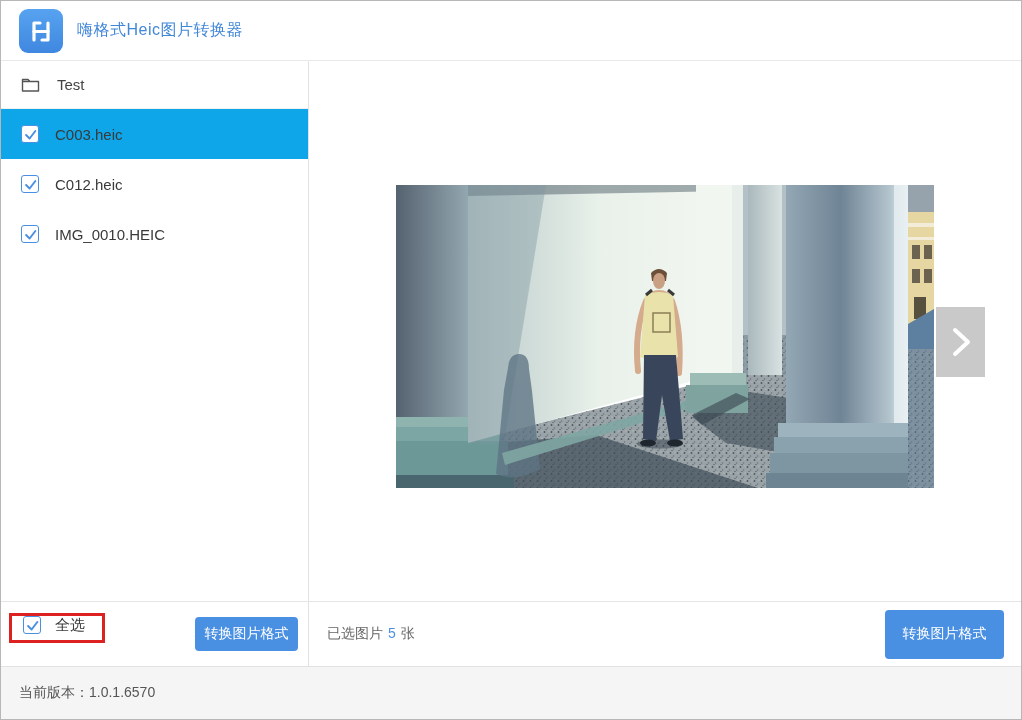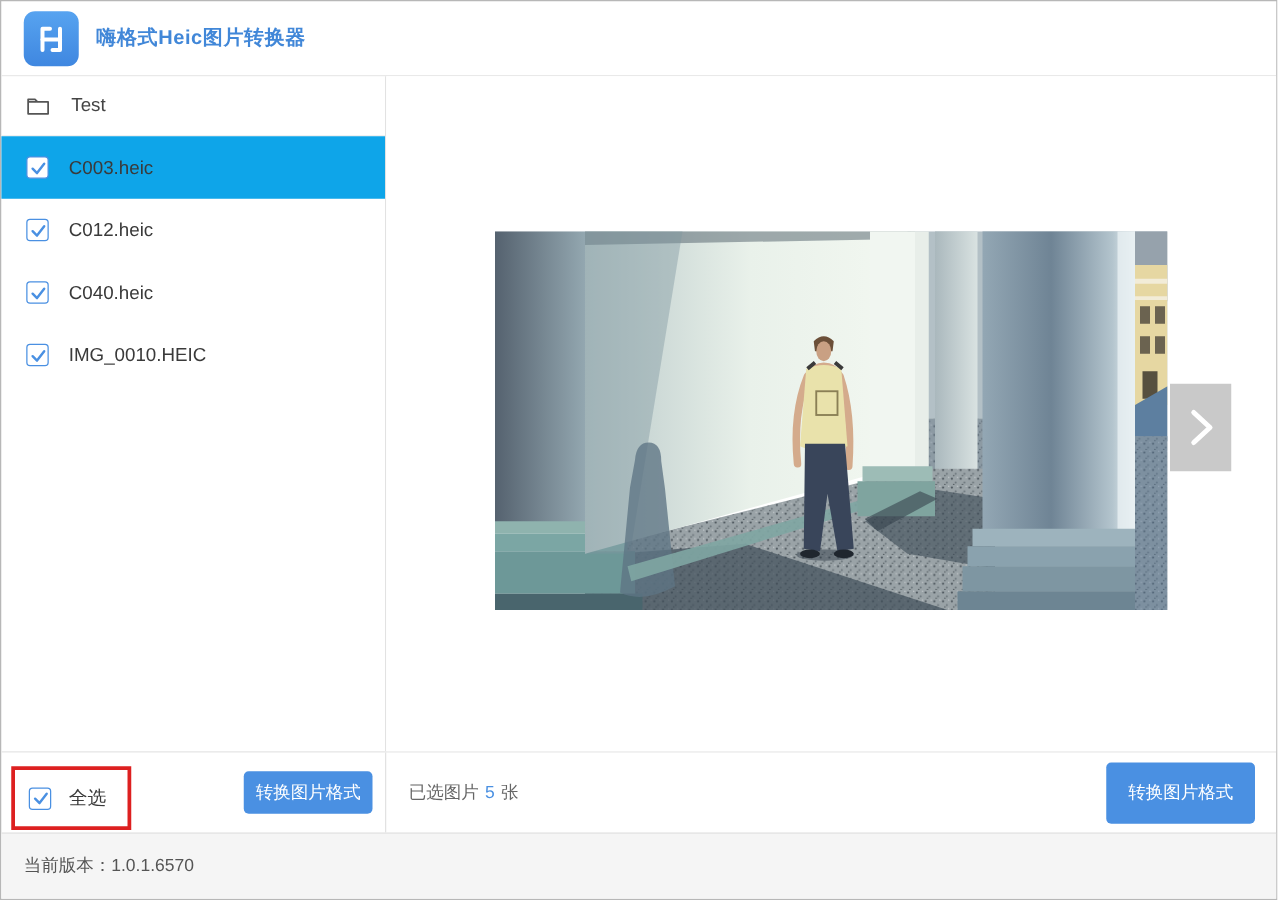--- a/index.html
+++ b/index.html
@@ -1,21 +1,21 @@
 <!DOCTYPE html>
 <html style="--accent: #4a90e2;"><head>
 <meta charset="utf-8">
 <style>
   * { box-sizing: border-box; margin: 0; padding: 0; }
   html,body { background:#ffffff; }
   body { font-family: "Liberation Sans", "DejaVu Sans", sans-serif; width:1022px; height:720px; }
   .window { width:1022px; height:720px; border:1px solid #b7b7b7; background:#fff; display:flex; flex-direction:column; overflow:hidden; }
 
   
-  .titlebar { height:60px; border-bottom:1px solid #e9e9e9; display:flex; align-items:center; padding:0 24px 0 18px; flex:none;font-weight:bold; }
+  .titlebar { height:60px; border-bottom:1px solid #e9e9e9; display:flex; align-items:center; padding:0 24px 0 18px; flex:none; }
   .logo { width:44px; height:44px; border-radius:9px; background:linear-gradient(180deg,#57a3f0,#3f87e0); display:flex; align-items:center; justify-content:center; flex:none; }
   .app-title { color:#4187d8; font-size:16px; margin-left:14px; letter-spacing:0.5px; }
   .tb-right { margin-left:auto; display:flex; align-items:center; }
   .avatar-wrap { position:relative; width:34px; height:34px; margin-right:10px; flex:none; }
   .avatar { width:34px; height:34px; border-radius:50%; background:#ebebeb; overflow:hidden; }
   .crown { position:absolute; left:3px; top:-12px; transform:rotate(-8deg); }
   .account { font-size:16px; color:#333; width:125px; }
   .nav-item { font-size:16px; color:#333; cursor:pointer; }
   .nav-support { margin-left:52px; }
   .nav-menu { margin-left:28px; }
@@ -34,21 +34,21 @@
   .file-name { margin-left:16px; font-size:15px; color:#3a3a3a; }
   .checkbox { width:18px; height:18px; border:1.5px solid var(--accent,#4a90e2); border-radius:3px; background:#fff; display:flex; align-items:center; justify-content:center; flex:none; }
 
   .main { flex:1; position:relative; background:#fff; }
   .preview { position:absolute; left:87px; top:124px; width:538px; height:303px; display:block; }
   .next-btn { position:absolute; left:627px; top:246px; width:49px; height:70px; background:#c9c9c9; border:none; display:flex; align-items:center; justify-content:center; cursor:pointer; }
 
   
   .action-bar { height:65px; border-top:1px solid #e5e5e5; display:flex; flex:none; }
   .action-left { width:308px; border-right:1px solid #e2e2e2; position:relative; flex:none; }
-  .select-annotation { position:absolute; left:8px; top:11px; height:51px; border:3px solid #dd2020; display:flex; align-items:center; padding:0 17px 0 11px; }
+  .select-annotation { position:absolute; left:8px; top:11px; height:30px; border:3px solid #dd2020; display:flex; padding:0 17px 0 11px; }
   .select-label { margin-left:14px; font-size:15px; color:#3a3a3a; }
   .btn-blue { background:var(--accent,#4a90e2); color:#fff; border:none; border-radius:4px; font-size:14px; font-family:inherit; cursor:pointer; }
   .reselect-btn { position:absolute; right:10px; top:15px; width:103px; height:34px; }
   .action-right { flex:1; display:flex; align-items:center; padding-left:18px; }
   .count-text { font-size:14px; color:#666; }
   .count-num { color:var(--accent,#4a90e2); margin:0 5px; }
   .convert-btn { margin-left:auto; margin-right:17px; width:119px; height:49px; }
 
   
   .status-bar { height:53px; background:#f5f5f5; border-top:1px solid #e2e2e2; display:flex; align-items:center; padding-left:18px; flex:none; }
@@ -93,28 +93,20 @@
 
   <div class="file-row">
     <span class="checkbox">
       <svg class="check-mark" width="15" height="15" viewBox="0 0 17 17">
                 <polyline points="3.5,9 7.5,13 14,4.5" fill="none" stroke="#4a90e2" stroke-width="2.2" stroke-linecap="round" stroke-linejoin="round"></polyline>
               </svg>
     </span>
     <span class="file-name">C012.heic</span>
   </div>
 
-  <div class="file-row">
-    <span class="checkbox">
-      <svg class="check-mark" width="15" height="15" viewBox="0 0 17 17">
-                <polyline points="3.5,9 7.5,13 14,4.5" fill="none" stroke="#4a90e2" stroke-width="2.2" stroke-linecap="round" stroke-linejoin="round"></polyline>
-              </svg>
-    </span>
-    <span class="file-name">C040.heic</span>
-  </div>
 
   <div class="file-row">
     <span class="checkbox">
       <svg class="check-mark" width="15" height="15" viewBox="0 0 17 17">
                 <polyline points="3.5,9 7.5,13 14,4.5" fill="none" stroke="#4a90e2" stroke-width="2.2" stroke-linecap="round" stroke-linejoin="round"></polyline>
               </svg>
     </span>
     <span class="file-name">IMG_0010.HEIC</span>
   </div>
 

